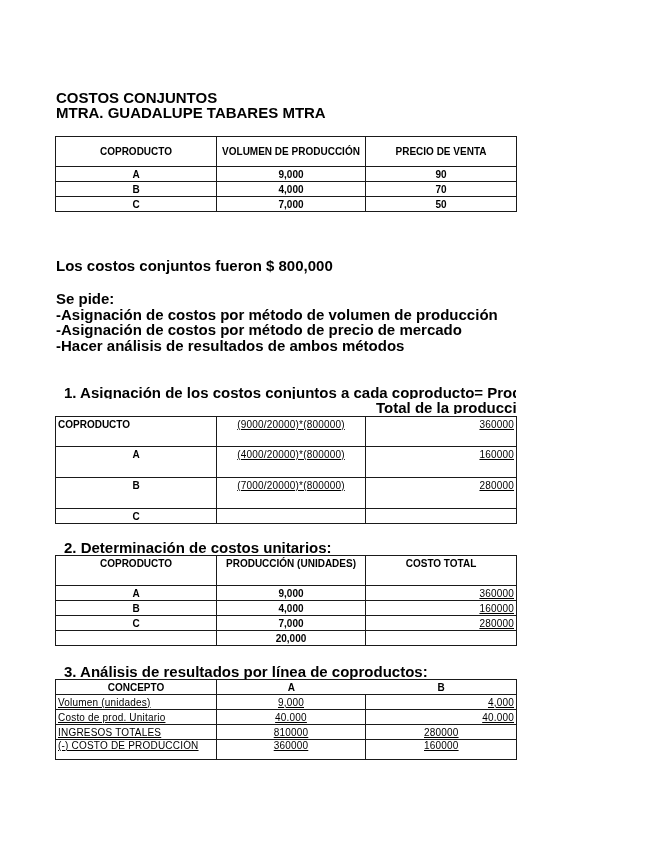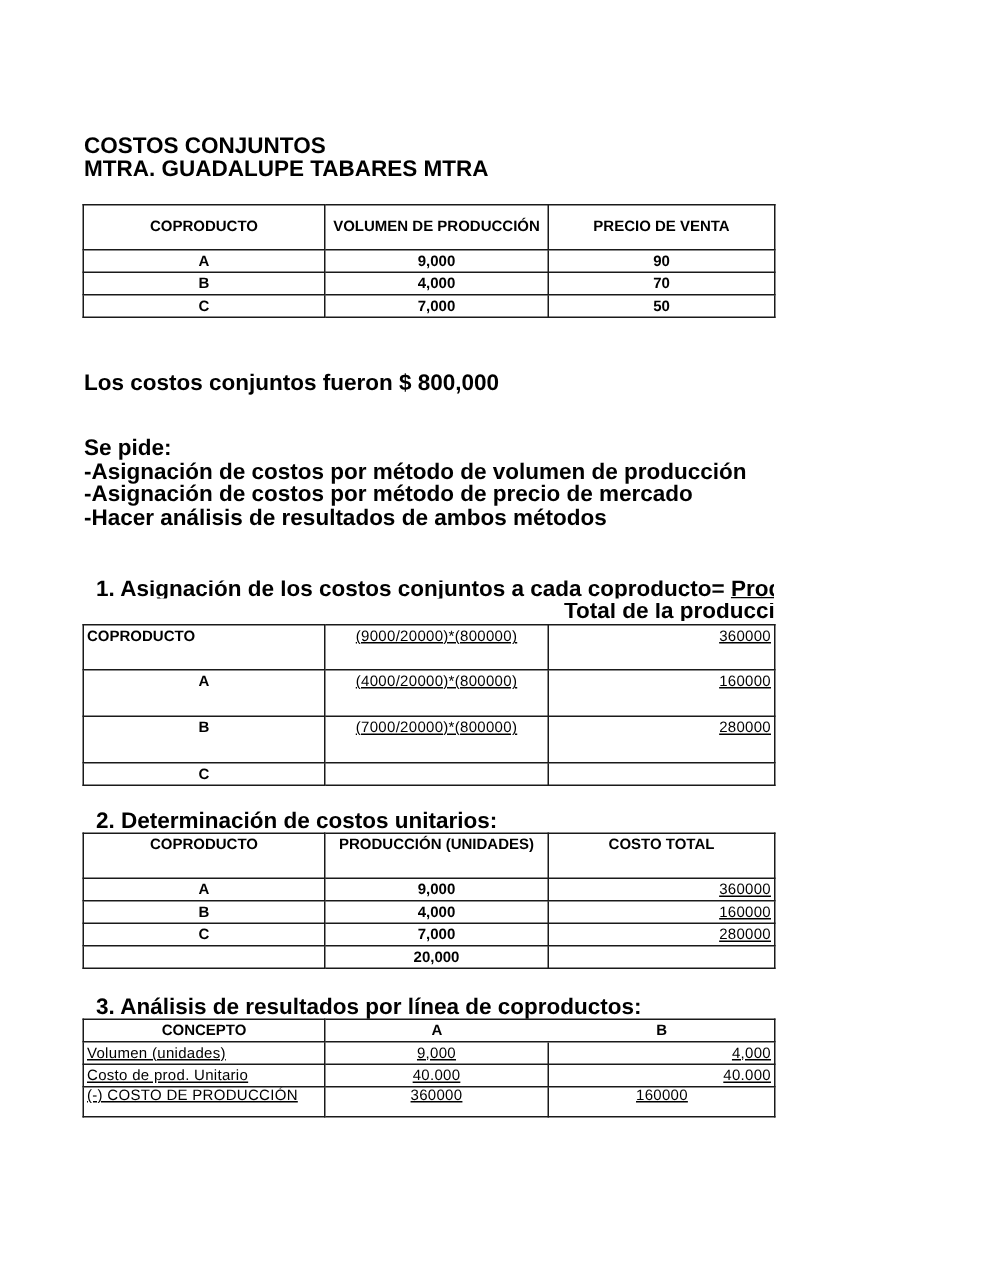--- a/index.html
+++ b/index.html
@@ -48,21 +48,21 @@
     <td class="b c">70</td>
   </tr>
   <tr style="height:15px">
     <td class="b c">C</td>
     <td class="b c">7,000</td>
     <td class="b c">50</td>
   </tr>
 </tbody>
   </table>
 
-<div class="abs txt" style="left:56px;top:250px;">Los costos conjuntos fueron $ 800,000</div>
+<div class="abs txt" style="left:56px;top:260px;">Los costos conjuntos fueron $ 800,000</div>
 <div class="abs txt" style="left:56px;top:293px;">Se pide:</div>
 <div class="abs txt" style="left:56px;top:309px;">-Asignación de costos por método de volumen de producción</div>
 <div class="abs txt" style="left:56px;top:324px;">-Asignación de costos por método de precio de mercado</div>
 <div class="abs txt" style="left:56px;top:340px;text-align:right;">-Hacer análisis de resultados de ambos métodos</div>
 
 <div class="abs txt clip" style="left:64px;top:387px;width:452px;">
   <span>1. Asignación de los costos conjuntos a cada coproducto=</span>
   <span class="u">Producción por coproducto (unids)</span>
 </div>
 <div class="abs txt clip" style="left:376px;top:402px;width:140px;">Total de la producción (unids)</div>
@@ -149,19 +149,24 @@
   <tr style="height:15px">
     <td class="l light">Volumen (unidades)</td>
     <td class="c light">9,000</td>
     <td class="r light">4,000</td>
   </tr>
   <tr style="height:15px">
     <td class="l light">Costo de prod. Unitario</td>
     <td class="c light">40.000</td>
     <td class="r light">40.000</td>
   </tr>
+  <tr style="height:15px">
+    <td class="l light">INGRESOS TOTALES</td>
+    <td class="c light">810000</td>
+    <td class="l light" style="padding-left:58px">280000</td>
+  </tr>
   <tr style="height:20px">
     <td class="l light top">(-) COSTO DE PRODUCCIÓN</td>
     <td class="c light top">360000</td>
     <td class="l light top" style="padding-left:58px">160000</td>
   </tr>
 </tbody>
   </table>
 
 </body></html>

